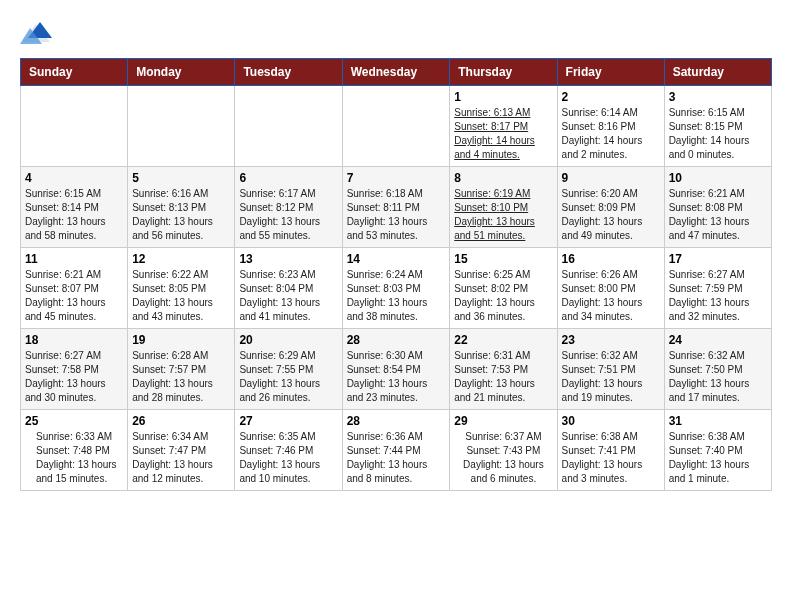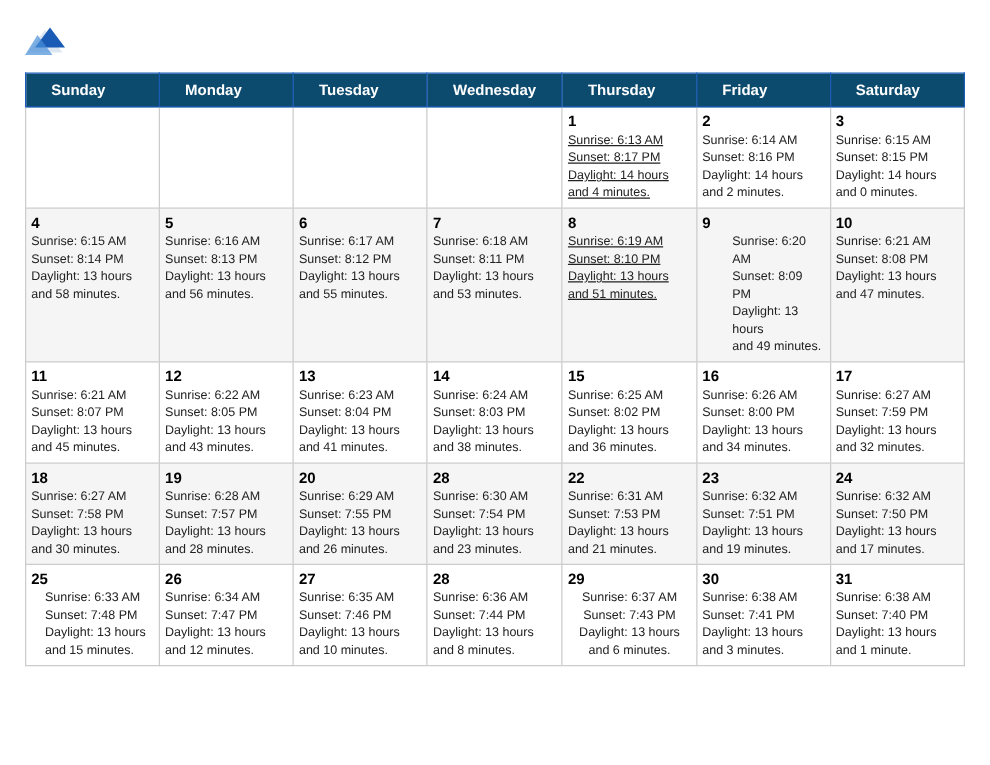--- a/index.html
+++ b/index.html
@@ -37,23 +37,23 @@
     .location {
       font-size: 15px;
       color: #333;
     }
     .calendar {
       width: 100%;
       border-collapse: collapse;
       font-size: 11px;
     }
     .calendar th {
-      background: #0c4a6e;
+      background: #7f1d1d;
       color: #fff;
-      padding: 6px 20px;
+      padding: 6px 8px;
       text-align: left;
       font-size: 12px;
       border: 1px solid #1a5bb5;
     }
     .calendar td {
       border: 1px solid #ccc;
       vertical-align: top;
       padding: 4px;
       width: 108px;
       min-height: 80px;
@@ -179,21 +179,21 @@
         </td>
         <td>
           <span class="day-num">8</span>
           <div class="day-info" style="white-space: pre-line; text-decoration: underline;">Sunrise: 6:19 AM
 Sunset: 8:10 PM
 Daylight: 13 hours
 and 51 minutes.</div>
         </td>
         <td>
           <span class="day-num">9</span>
-          <div class="day-info" style="white-space: pre-line; margin-left: 24px;">Sunrise: 6:20 AM
+          <div class="day-info" style="white-space: pre-line;">Sunrise: 6:20 AM
 Sunset: 8:09 PM
 Daylight: 13 hours
 and 49 minutes.</div>
         </td>
         <td>
           <span class="day-num">10</span>
           <div class="day-info" style="white-space: pre-line;">Sunrise: 6:21 AM
 Sunset: 8:08 PM
 Daylight: 13 hours
 and 47 minutes.</div>
@@ -268,21 +268,21 @@
         <td>
           <span class="day-num">20</span>
           <div class="day-info" style="white-space: pre-line;">Sunrise: 6:29 AM
 Sunset: 7:55 PM
 Daylight: 13 hours
 and 26 minutes.</div>
         </td>
         <td>
           <span class="day-num">28</span>
           <div class="day-info" style="white-space: pre-line;">Sunrise: 6:30 AM
-Sunset: 7:54 PM
+Sunset: 8:54 PM
 Daylight: 13 hours
 and 23 minutes.</div>
         </td>
         <td>
           <span class="day-num">22</span>
           <div class="day-info" style="white-space: pre-line;">Sunrise: 6:31 AM
 Sunset: 7:53 PM
 Daylight: 13 hours
 and 21 minutes.</div>
         </td>

